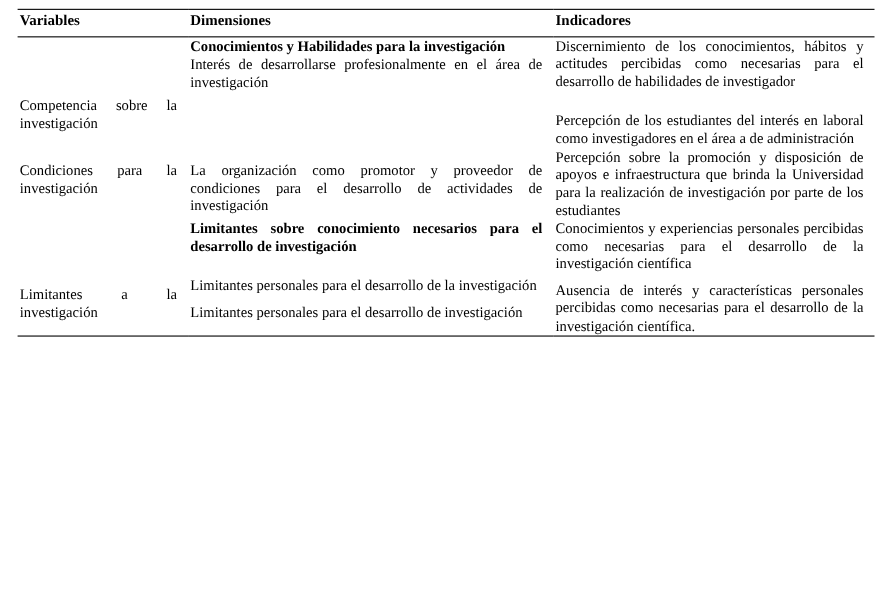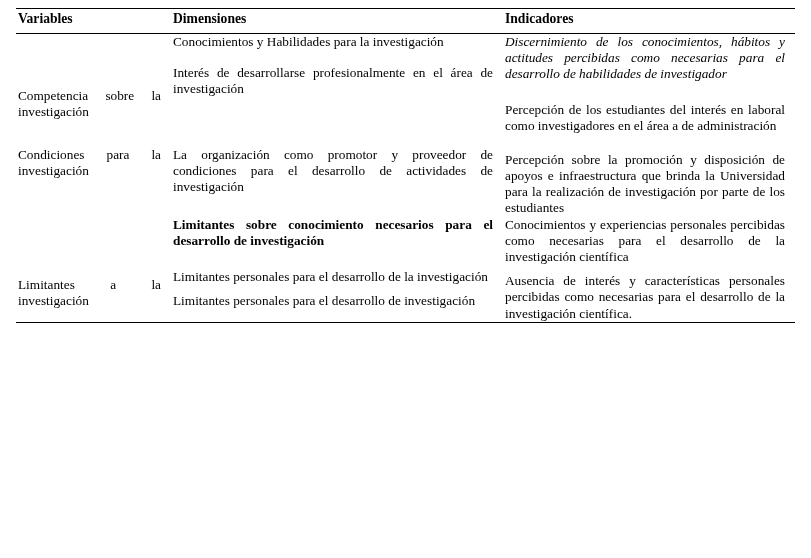--- a/index.html
+++ b/index.html
@@ -56,21 +56,21 @@
   }
   td.col-ind {
     padding-right: 2px;
   }
   .cellblock {
     display: block;
     text-align: justify;
     text-align-last: left;
   }
   .cellblock + .cellblock {
-    margin-top: 15px;
+    margin-top: 1px;
   }
   .just {
     text-align: justify;
     text-align-last: left;
   }
   tfoot td {
     border-top: 1.3px solid #000;
     height: 0;
     padding: 0;
     font-size: 0;
@@ -98,38 +98,38 @@
         <th>Indicadores</th>
       </tr>
     </thead>
     <tbody>
 
       <tr class="r1">
         <td class="col-var">
           <span class="cellblock just" style="display:block;margin-top:54px;">Competencia sobre la investigación</span>
         </td>
         <td class="col-dim">
-          <span class="cellblock" style="margin-top:0;">Conocimientos y Habilidades para la investigación</span>
+          <span class="cellblock" style="margin-top:0;font-weight:bold;">Conocimientos y Habilidades para la investigación</span>
           <span class="cellblock">Interés de desarrollarse profesionalmente en el área de investigación</span>
         </td>
         <td class="col-ind">
-          <span class="cellblock" style="margin-top:0;font-style:italic;">Discernimiento de los conocimientos, hábitos y actitudes percibidas como necesarias para el desarrollo de habilidades de investigador</span>
+          <span class="cellblock" style="margin-top:0;">Discernimiento de los conocimientos, hábitos y actitudes percibidas como necesarias para el desarrollo de habilidades de investigador</span>
           <span class="cellblock" style="margin-top:20px;">Percepción de los estudiantes del interés en laboral como investigadores en el área a de administración</span>
         </td>
       </tr>
 
       <tr class="r2">
         <td class="col-var">
           <span class="cellblock just" style="margin-top:12px;">Condiciones para la investigación</span>
         </td>
         <td class="col-dim">
           <span class="cellblock" style="margin-top:12px;">La organización como promotor y proveedor de condiciones para el desarrollo de actividades de investigación</span>
         </td>
         <td class="col-ind">
-          <span class="cellblock" style="margin-top:17px;">Percepción sobre la promoción y disposición de apoyos e infraestructura que brinda la Universidad para la realización de investigación por parte de los estudiantes</span>
+          <span class="cellblock" style="margin-top:0;">Percepción sobre la promoción y disposición de apoyos e infraestructura que brinda la Universidad para la realización de investigación por parte de los estudiantes</span>
         </td>
       </tr>
 
       <tr class="r3">
         <td class="col-var">
           <span class="cellblock just" style="margin-top:60px;">Limitantes a la investigación</span>
         </td>
         <td class="col-dim">
           <span class="cellblock" style="margin-top:0;font-weight:bold;">Limitantes sobre conocimiento necesarios para el desarrollo de investigación</span>
           <span class="cellblock" style="margin-top:20px;">Limitantes personales para el desarrollo de la investigación</span>

